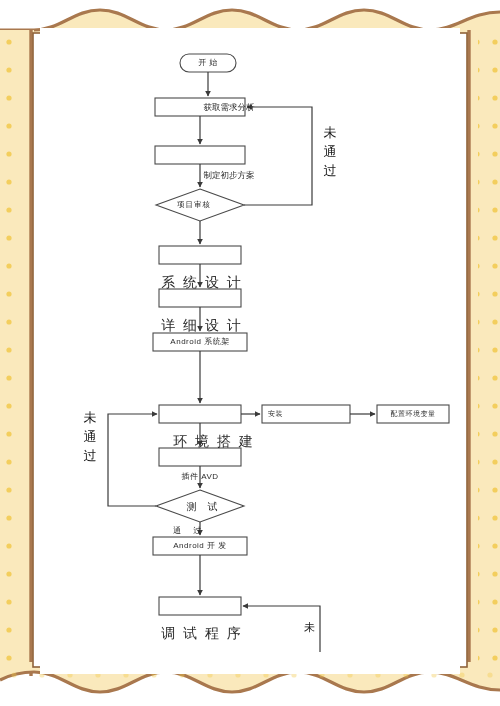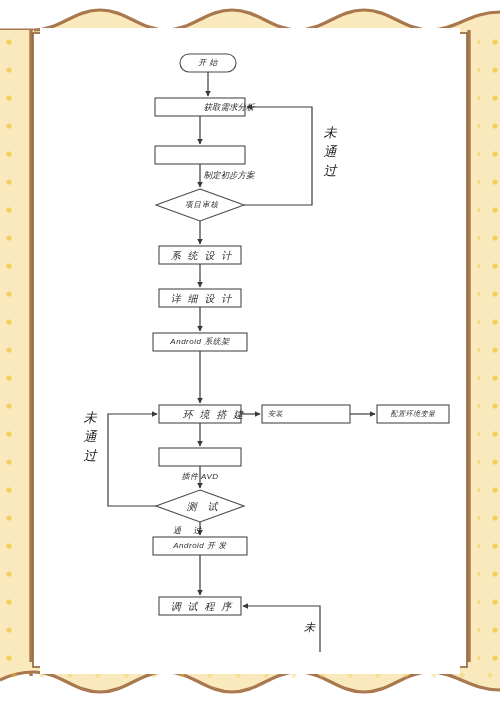--- a/index.html
+++ b/index.html
@@ -15,21 +15,20 @@
     position: relative;
   }
 
   
   #page {
     position: absolute;
     inset: 0;
     width: 500px;
     height: 706px;
     background: #c4b5fd;
-    font-style: italic;
   }
   #frame-svg {
     position: absolute;
     left: 0; top: 0;
     width: 500px;
     height: 706px;
     display: block;
   }
 
   
@@ -53,21 +52,21 @@
   .node-label {
     position: absolute;
     color: #2b2b2b;
     font-family: "Liberation Sans", "DejaVu Sans", sans-serif;
     text-align: center;
     white-space: nowrap;
     line-height: 1;
     user-select: none;
   }
   .n-start   { font-size: 8px; letter-spacing: 0.5px; }
-  .n-box     { font-size: 10px; letter-spacing: 2px; }
+  .n-box     { font-size: 14px; letter-spacing: 2px; margin-top: 24px; }
   .n-box-tight { font-size: 8.5px; letter-spacing: 0px; padding-left: 29px; }
   .n-box-mix { font-size: 8px; letter-spacing: 0.5px; }
   .n-dia     { font-size: 7.5px; letter-spacing: 1px; }
   .n-dia-sp  { font-size: 10px; letter-spacing: 4px; }
   .n-small   { font-size: 7px; letter-spacing: 0.5px; }
 
   
   .edge-label {
     position: absolute;
     color: #1a1a1a;
@@ -226,21 +225,21 @@
         <path d="M280,624 L280,578 L203,578" marker-end="url(#arrow)"></path>
       </g>
     </svg>
 
     <div class="node-label n-start" style="left:140px; top:31px; width:56px;">开 始</div>
 
     <div class="node-label n-box-tight" style="left:115px; top:75px; width:90px;">获取需求分析</div>
 
     <div class="node-label n-box-tight" style="left:115px; top:123px; width:90px;margin-top:20px;">制定初步方案</div>
 
-    <div class="node-label n-dia" style="left:120px; top:173px; width:84px;">项目审核</div>
+    <div class="node-label n-dia" style="left:112px; top:173px; width:84px;">项目审核</div>
 
     <div class="node-label n-box" style="left:121px; top:223px; width:82px;">系 统 设 计</div>
 
     <div class="node-label n-box" style="left:121px; top:266px; width:82px;">详 细 设 计</div>
 
     <div class="node-label n-box-mix" style="left:113px; top:310px; width:94px;">Android 系统架</div>
 
     <div class="node-label n-box" style="left:121px; top:382px; width:82px;padding-left:12px;">环 境 搭 建</div>
 
     <div class="node-label n-small" style="left:228px; top:382px; width:60px; text-align:left;">安装</div>

